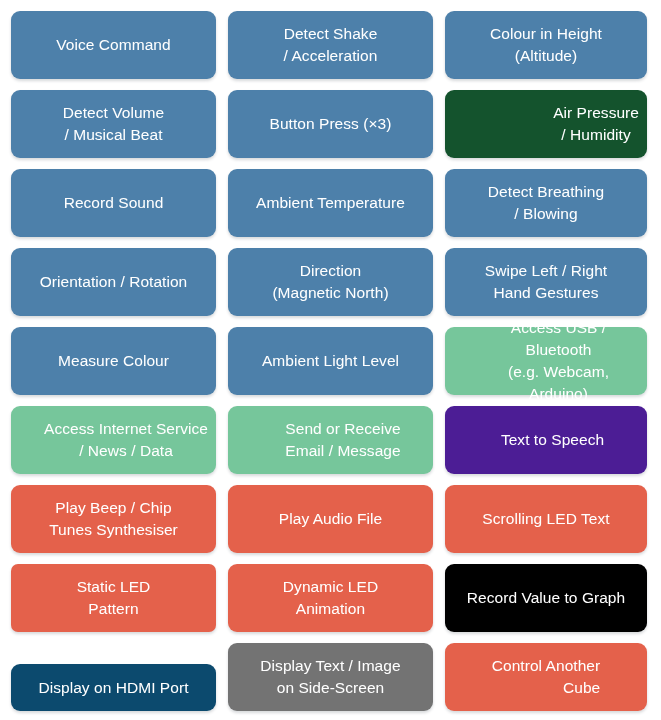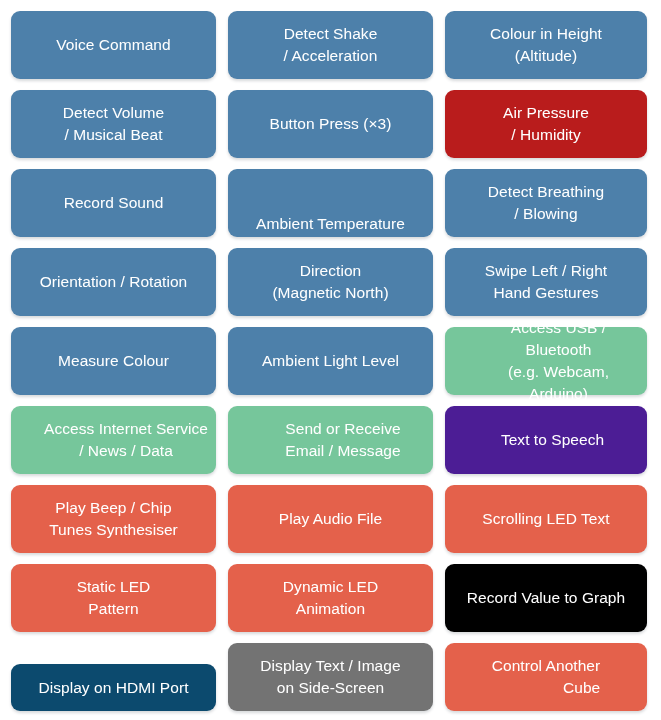--- a/index.html
+++ b/index.html
@@ -67,28 +67,28 @@
       <span class="label">Colour in Height
 (Altitude)</span>
     </div>
     <div class="card c-blue" style="background: rgb(77, 128, 170); grid-area: 2 / 1;">
       <span class="label">Detect Volume
 / Musical Beat</span>
     </div>
     <div class="card c-blue" style="background: rgb(77, 128, 170); grid-area: 2 / 2;">
       <span class="label">Button Press (×3)</span>
     </div>
-    <div class="card c-blue" style="background: #b91c1c; grid-area: 2 / 3;">
+    <div class="card c-blue" style="background: #14532d; grid-area: 2 / 3; justify-content: flex-end;">
       <span class="label">Air Pressure
 / Humidity</span>
     </div>
     <div class="card c-blue" style="background: rgb(77, 128, 170); grid-area: 3 / 1;">
       <span class="label">Record Sound</span>
     </div>
-    <div class="card c-blue" style="background: rgb(77, 128, 170); grid-area: 3 / 2; align-items: flex-end;">
+    <div class="card c-blue" style="background: rgb(77, 128, 170); grid-area: 3 / 2;">
       <span class="label">Ambient Temperature</span>
     </div>
     <div class="card c-blue" style="background: rgb(77, 128, 170); grid-area: 3 / 3;">
       <span class="label">Detect Breathing
 / Blowing</span>
     </div>
     <div class="card c-blue" style="background: rgb(77, 128, 170); grid-area: 4 / 1;">
       <span class="label">Orientation / Rotation</span>
     </div>
     <div class="card c-blue" style="background: rgb(77, 128, 170); grid-area: 4 / 2;">
@@ -123,21 +123,21 @@
     <div class="card c-red" style="background: rgb(228, 97, 75); grid-area: 7 / 1;">
       <span class="label">Play Beep / Chip
 Tunes Synthesiser</span>
     </div>
     <div class="card c-red" style="background: rgb(228, 97, 75); grid-area: 7 / 2;">
       <span class="label">Play Audio File</span>
     </div>
     <div class="card c-red" style="background: rgb(228, 97, 75); grid-area: 7 / 3;">
       <span class="label">Scrolling LED Text</span>
     </div>
-    <div class="card c-red" style="background: rgb(228, 97, 75); grid-area: 8 / 1;">
+    <div class="card c-red" style="background: rgb(228, 97, 75); grid-area: 8 / 1; border-radius: 7px;">
       <span class="label">Static LED
 Pattern</span>
     </div>
     <div class="card c-red" style="background: rgb(228, 97, 75); grid-area: 8 / 2;">
       <span class="label">Dynamic LED
 Animation</span>
     </div>
     <div class="card c-red" style="background: #000000; grid-area: 8 / 3;">
       <span class="label">Record Value to Graph</span>
     </div>

